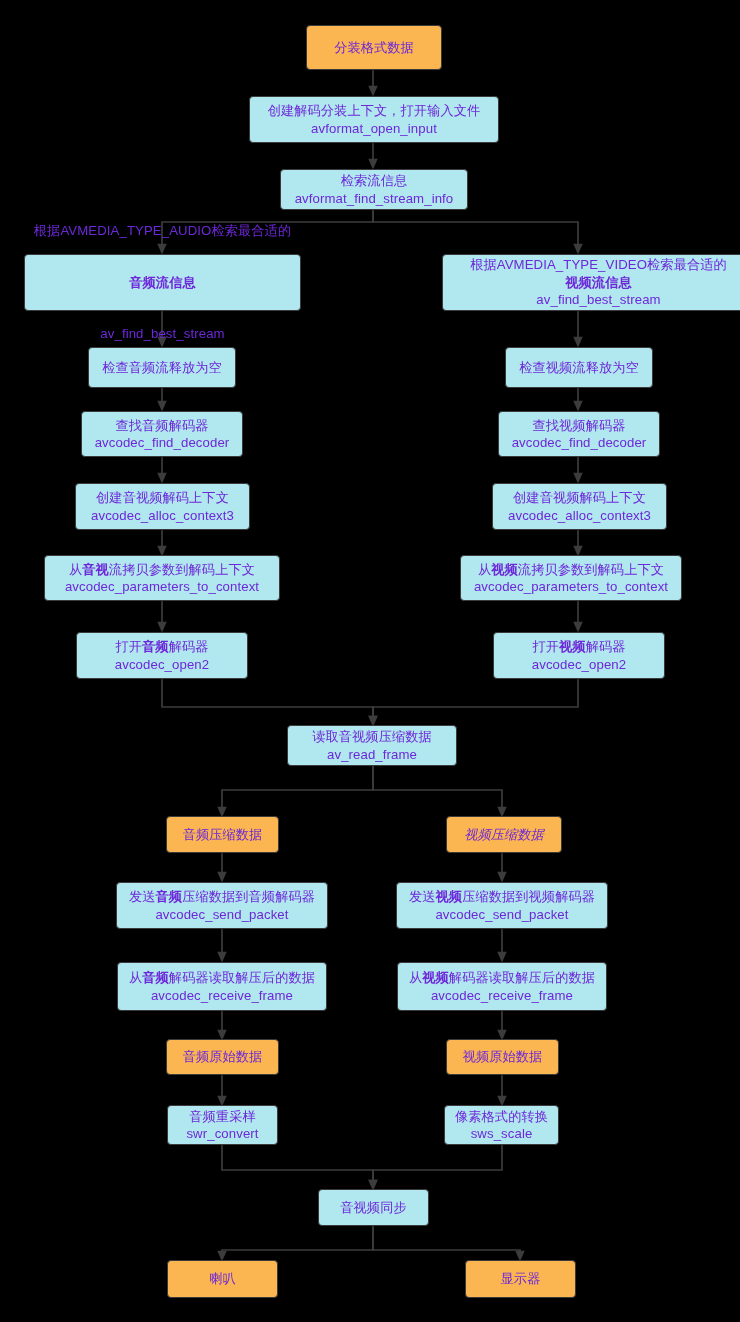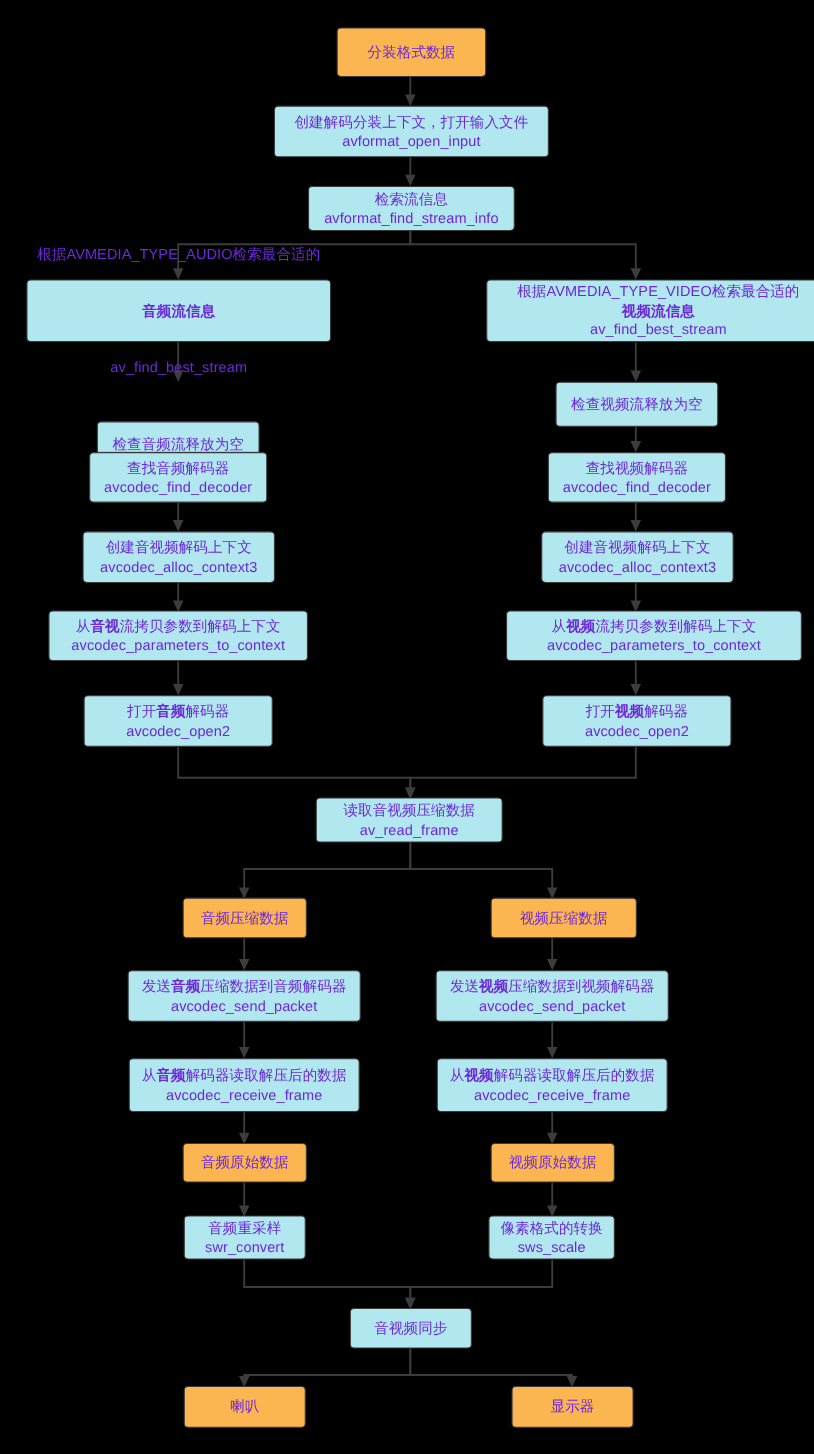--- a/index.html
+++ b/index.html
@@ -115,21 +115,21 @@
     <span class="line1">根据AVMEDIA_TYPE_AUDIO检索最合适的</span>
     <span class="line2 em">音频流信息</span>
     <span class="line3 mono">av_find_best_stream</span>
   </div>
   <div class="node cyan" style="left:442px; top:254px; width:313px; height:57px;">
     <span class="line1">根据AVMEDIA_TYPE_VIDEO检索最合适的</span>
     <span class="line2 em">视频流信息</span>
     <span class="line3 mono">av_find_best_stream</span>
   </div>
 
-  <div class="node cyan" style="left:88px; top:347px; width:148px; height:41px;margin-top:36px;">
+  <div class="node cyan" style="left:88px; top:347px; width:148px; height:41px;">
     <span class="line1">检查音频流释放为空</span>
   </div>
   <div class="node cyan" style="left:505px; top:347px; width:148px; height:41px;">
     <span class="line1">检查视频流释放为空</span>
   </div>
 
   <div class="node cyan" style="left:81px; top:411px; width:162px; height:46px;">
     <span class="line1">查找音频解码器</span>
     <span class="line2 mono">avcodec_find_decoder</span>
   </div>
@@ -146,21 +146,21 @@
     <span class="line1">创建音视频解码上下文</span>
     <span class="line2 mono">avcodec_alloc_context3</span>
   </div>
 
   <div class="node cyan" style="left:44px; top:555px; width:236px; height:46px;">
     <span class="line1">
       <span>从</span><span class="em">音视</span><span>流拷贝参数到解码上下文</span>
     </span>
     <span class="line2 mono">avcodec_parameters_to_context</span>
   </div>
-  <div class="node cyan" style="left:460px; top:555px; width:269px; height:46px;">
+  <div class="node cyan" style="left:460px; top:555px; width:222px; height:46px;">
     <span class="line1">
       <span>从</span><span class="em">视频</span><span>流拷贝参数到解码上下文</span>
     </span>
     <span class="line2 mono">avcodec_parameters_to_context</span>
   </div>
 
   <div class="node cyan" style="left:76px; top:632px; width:172px; height:47px;">
     <span class="line1">
       <span>打开</span><span class="em">音频</span><span>解码器</span>
     </span>
@@ -174,21 +174,21 @@
   </div>
 
   <div class="node cyan" style="left:287px; top:725px; width:170px; height:41px;">
     <span class="line1">读取音视频压缩数据</span>
     <span class="line2 mono">av_read_frame</span>
   </div>
 
   <div class="node amber" style="left:166px; top:816px; width:113px; height:37px;">
     <span class="line1">音频压缩数据</span>
   </div>
-  <div class="node amber" style="left:446px; top:816px; width:133px; height:37px;">
+  <div class="node amber" style="left:446px; top:816px; width:116px; height:37px;font-style:italic;">
     <span class="line1">视频压缩数据</span>
   </div>
 
   <div class="node cyan" style="left:116px; top:882px; width:212px; height:47px;">
     <span class="line1">
       <span>发送</span><span class="em">音频</span><span>压缩数据到音频解码器</span>
     </span>
     <span class="line2 mono">avcodec_send_packet</span>
   </div>
   <div class="node cyan" style="left:396px; top:882px; width:212px; height:47px;">

